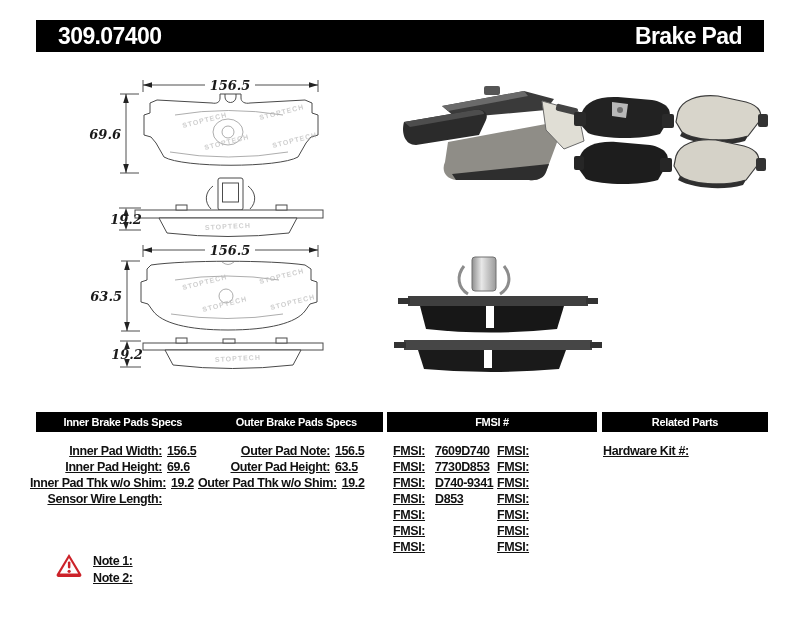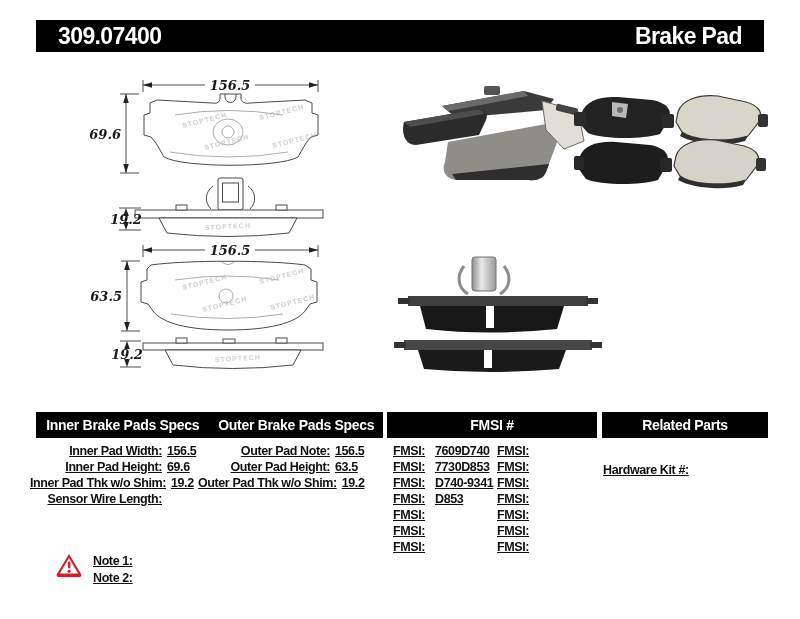--- a/index.html
+++ b/index.html
@@ -2,22 +2,22 @@
 <html style="--header-bg: #000000; --header-text: #ffffff; --warning-red: #cc2229;"><head>
 <meta charset="utf-8">
 <style>
   html,body{margin:0;padding:0;background:#fff;}
   .page{position:relative;width:800px;height:619px;background:#fff;overflow:hidden;
         font-family:"Liberation Sans",sans-serif;color:#111;}
   .abs{position:absolute;}
   .topbar{position:absolute;left:36px;top:20px;width:728px;height:32px;background:var(--header-bg,#000);
           color:var(--header-text,#fff);display:flex;align-items:center;justify-content:space-between;
           padding:0 22px;box-sizing:border-box;font-weight:bold;font-size:23px;letter-spacing:-0.6px;}
-  .thead{position:absolute;top:412px;height:26px;background:var(--header-bg,#000);color:var(--header-text,#fff);
-         font-weight:bold;font-size:14px;letter-spacing:-0.3px;display:flex;align-items:center;justify-content:center;}
+  .thead{position:absolute;top:412px;height:20px;background:var(--header-bg,#000);color:var(--header-text,#fff);
+         font-weight:bold;font-size:11px;letter-spacing:-0.3px;display:flex;align-items:center;justify-content:center;}
   .thead.split span{flex:1 1 50%;text-align:center;}
   .col{position:absolute;display:flex;flex-direction:column;text-decoration:underline;}
   .srow{display:flex;height:16px;line-height:16px;font-size:12.5px;font-weight:bold;
         letter-spacing:-0.4px;white-space:nowrap;}
   .lbl-r{flex:0 0 132px;text-align:right;}
   .lbl-l{flex:0 0 37px;text-align:left;}
   .val{margin-left:5px;}
   .notes-list .srow{height:17px;line-height:17px;}
   .notes-list .nlbl{flex:0 0 auto;margin-right:10px;text-align:center;}
   svg text.dim{font-family:"DejaVu Serif",serif;font-weight:bold;font-style:italic;font-size:13px;fill:#1a1a1a;}
@@ -298,21 +298,21 @@
         <span class="lbl-l">FMSI:</span>
         <span class="val"></span>
       </div>
 
       <div class="srow">
         <span class="lbl-l">FMSI:</span>
         <span class="val"></span>
       </div>
     </div>
 
-  <div class="col" style="left:603px;top:462px;width:160px">
+  <div class="col" style="left:603px;top:443px;width:160px">
 
       <div class="srow">
         <span>Hardware Kit #:</span>
         <span class="val"></span>
       </div>
     </div>
 
   <svg class="abs" style="left:55px;top:552px" width="28" height="26" viewBox="0 0 28 26">
     <path d="M14,2 L26.2,22.2 A1.9,1.9 0 0 1 24.5,25 H3.5 A1.9,1.9 0 0 1 1.8,22.2 Z" style="fill:var(--warning-red,#cc2229)"></path>
     <path d="M14,6 L23.2,21.6 H4.8 Z" fill="#fdfdfd"></path>

